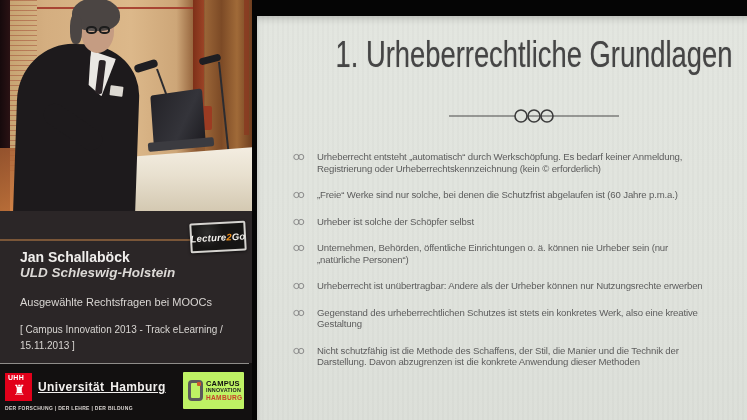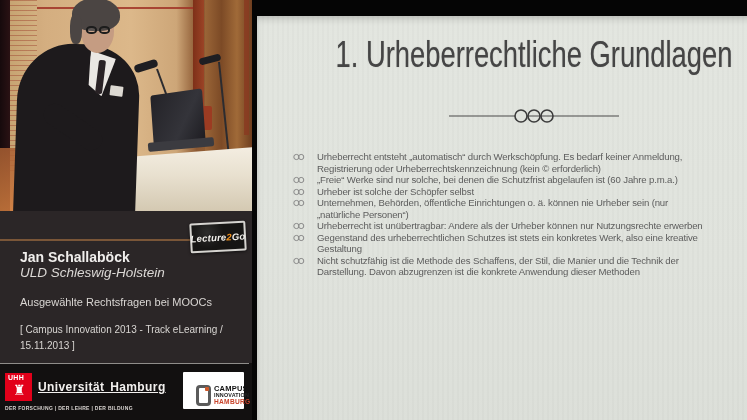--- a/index.html
+++ b/index.html
@@ -47,52 +47,52 @@
   .info-pane{position:absolute;left:0;top:211px;width:252px;height:209px;background:#2b2627;color:#e3e1df;}
   .info-rule{position:absolute;left:0;top:28px;width:190px;height:2px;background:#7a5638;}
   .l2g-badge{position:absolute;right:6px;top:11px;width:56px;height:30px;background:
       radial-gradient(circle at 30% 30%, rgba(255,255,255,.10), rgba(0,0,0,0) 40%),#161514;
     border:2px solid #d6d4d0;border-radius:2px;transform:rotate(-3deg);
     display:flex;align-items:center;justify-content:center;box-shadow:0 1px 3px rgba(0,0,0,.6);}
   .l2g-text{font-style:italic;font-weight:bold;font-size:9.5px;color:#f2f0ec;letter-spacing:.2px;white-space:nowrap;}
   .l2g-text .two{color:#ef8f1c;}
   .info-text{position:absolute;left:20px;top:38px;width:240px;}
   .speaker-name{font-size:14px;font-weight:bold;line-height:16px;color:#f0eeec;}
-  .speaker-org{font-size:13.5px;font-style:italic;line-height:16px;color:#dcd9d6;}
+  .speaker-org{font-size:13.5px;font-style:italic;line-height:16px;color:#dcd9d6;font-weight:bold;}
   .talk-title{font-size:11px;line-height:16px;color:#d9d6d3;margin-top:13px;}
   .event-info{font-size:10px;line-height:15.5px;color:#d9d6d3;margin-top:12px;width:238px;}
 
   
   .info-footer{position:absolute;left:0;top:152px;width:252px;height:57px;background:#121010;}
   .footer-rule{position:absolute;left:0;top:0;width:249px;height:1px;background:#8f8d8a;}
   .uhh-box{position:absolute;left:5px;top:10px;width:27px;height:28px;background:#e2001a;color:#fff;}
   .uhh-abbr{position:absolute;left:3px;top:1px;font-size:7px;font-weight:bold;letter-spacing:.3px;}
   .uhh-tower{position:absolute;left:8px;top:8px;font-size:14px;line-height:18px;color:#fff;}
   .uhh-name{position:absolute;left:38px;top:17px;font-size:12px;font-weight:bold;color:#f2f0ee;letter-spacing:.4px;word-spacing:2px;text-decoration:underline;}
   .uhh-motto{position:absolute;left:5px;top:42px;font-size:5px;font-weight:bold;color:#d8d4d1;letter-spacing:.3px;}
-  .campus-box{position:absolute;left:183px;top:9px;width:61px;height:37px;background:#ffffff;border-radius:1px;
-    display:flex;align-items:flex-end;padding:3px 2px 3px 13px;gap:3px;}
+  .campus-box{position:absolute;left:183px;top:9px;width:61px;height:37px;background:#bef264;border-radius:1px;
+    display:flex;align-items:center;padding:3px 2px 3px 5px;gap:3px;}
   .ci-glyph{position:relative;width:15px;height:21px;border:3px solid #5b5b5b;border-radius:4px;flex:0 0 auto;}
   .ci-dot{position:absolute;right:-1px;top:-1px;width:4px;height:4px;background:#cf5a2a;border-radius:1px;}
   .campus-lines{display:flex;flex-direction:column;justify-content:center;line-height:1;}
   .campus-l1{font-size:7.5px;font-weight:bold;color:#111;letter-spacing:.2px;}
   .campus-l2{font-size:5.4px;font-weight:bold;color:#222;letter-spacing:.2px;margin-top:1px;}
   .campus-l3{font-size:6.6px;font-weight:bold;color:#c8432a;letter-spacing:.3px;margin-top:1px;}
 
   
   .slide-pane{position:absolute;left:257px;top:16px;width:554px;height:412px;color:#4a4a4a;
     background:
       repeating-linear-gradient(90deg, rgba(0,0,0,0.018) 0 2px, rgba(0,0,0,0) 2px 5px),
       linear-gradient(180deg,#e3e6e0 0%,#e0e3dd 60%,#dcdfd9 100%);
     box-shadow:inset 0 4px 6px rgba(0,0,0,.12), inset -3px 0 5px rgba(0,0,0,.10);}
   .slide-title{margin-top:17px;text-align:center;font-size:36px;line-height:44px;color:#454545;
     transform:scaleX(.76);transform-origin:50% 0;white-space:nowrap;text-shadow:0 0 1px rgba(40,40,40,.35);}
   .ornament{display:flex;justify-content:center;margin-top:30px;}
   .bullet-list{list-style:none;margin:26px 0 0 36px;padding:0;width:412px;
-    display:flex;flex-direction:column;}
+    display:flex;flex-direction:column;gap:15px;}
   .bullet-item{display:flex;gap:12px;}
   .bullet-glyph{flex:0 0 auto;margin-top:2px;}
   .bullet-text{font-size:9.6px;line-height:11.5px;color:#5d5d5d;letter-spacing:-.15px;}
 </style>
 </head>
 <body>
 
 <div class="stage">
 
   <div class="video-pane">

